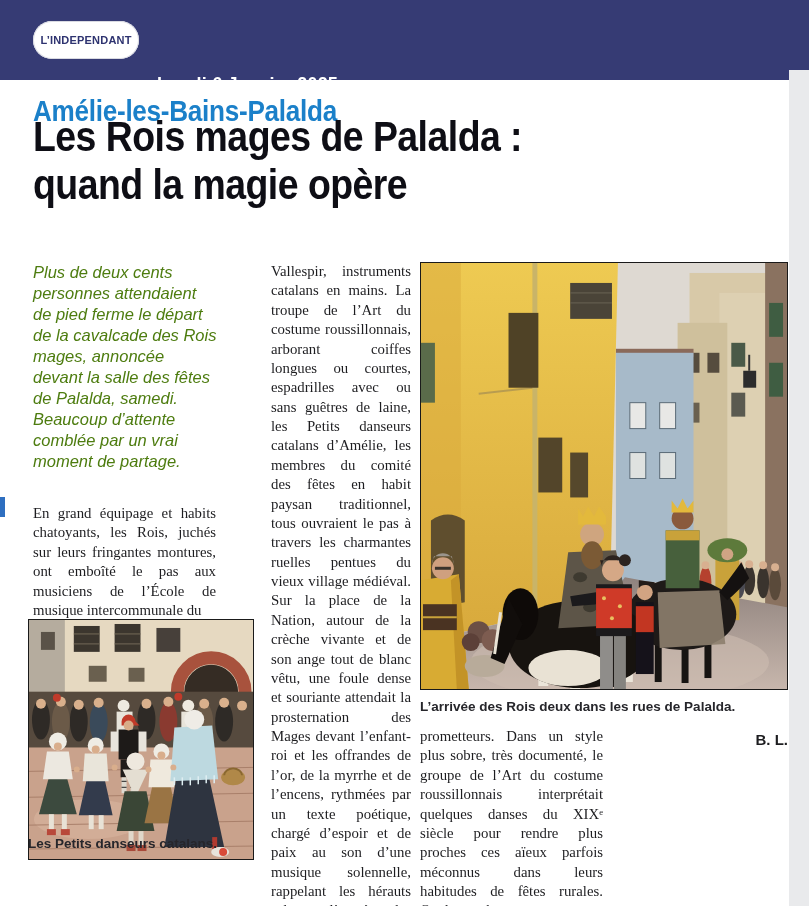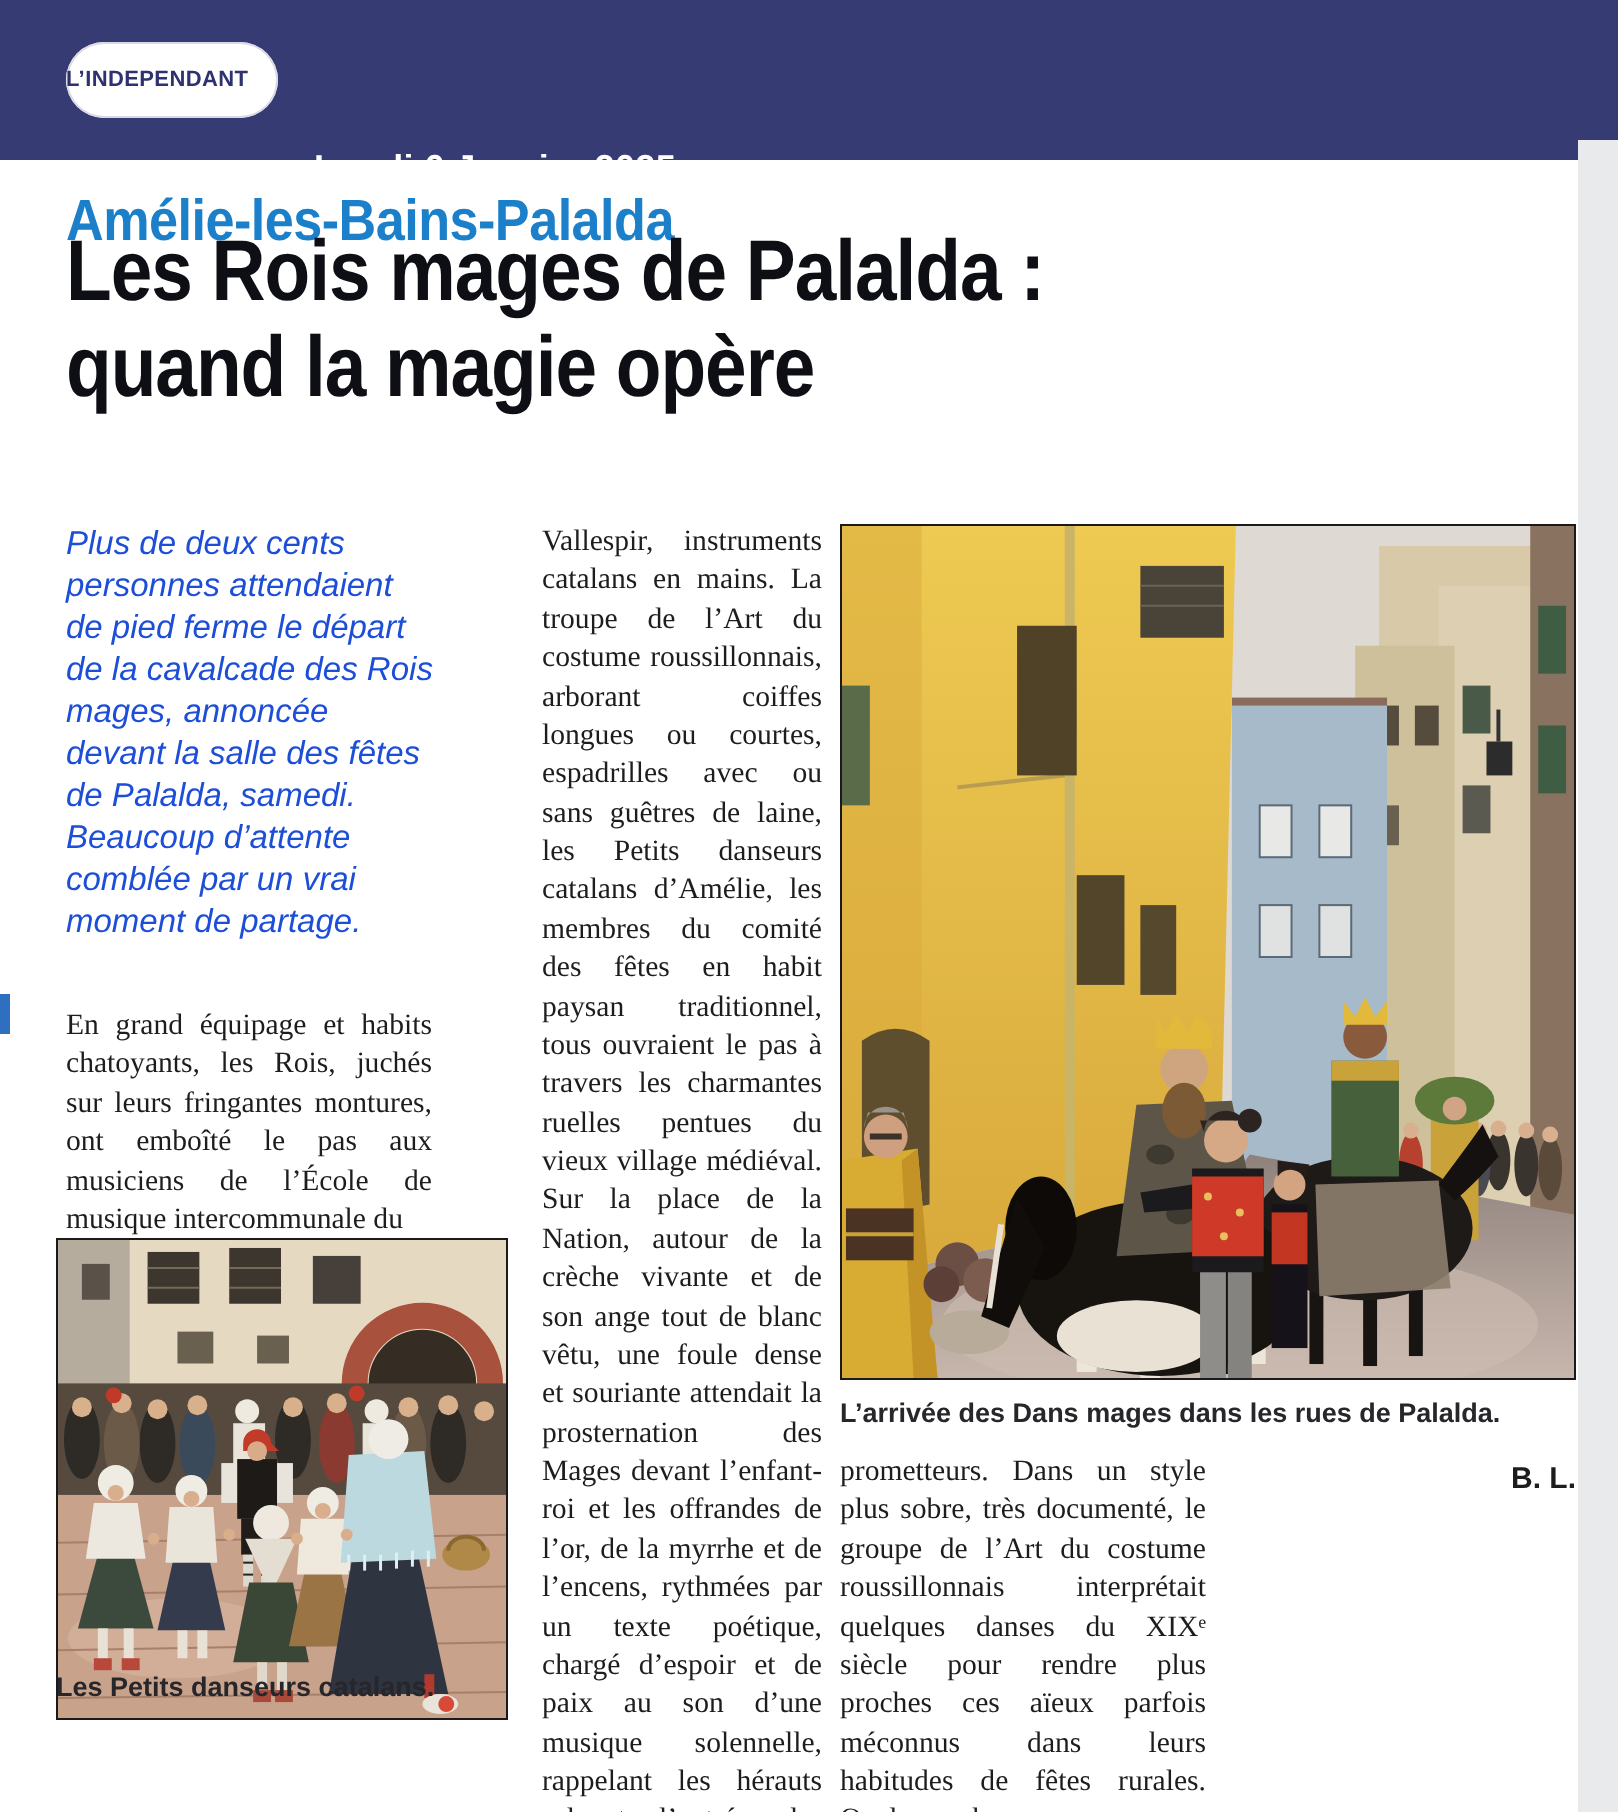--- a/index.html
+++ b/index.html
@@ -3,40 +3,40 @@
 <meta charset="utf-8">
 <style>
   html,body{margin:0;padding:0;}
   body{width:809px;height:906px;overflow:hidden;background:#ffffff;
        font-family:"Liberation Serif",serif;}
   .page{position:relative;width:809px;height:906px;background:#ffffff;}
 
   
   .appbar{position:absolute;left:0;top:0;width:809px;height:80px;background:#363b74;}
   .brand-pill{position:absolute;left:33px;top:21px;width:106px;height:38px;background:#ffffff;
-      border-radius:19px;display:flex;align-items:center;
+      border-radius:19px;display:flex;align-items:center;justify-content:center;
       box-shadow:inset 0 0 0 1px #d9dae2;}
   .brand-pill span{font-family:"Liberation Sans",sans-serif;font-weight:800;font-size:11px;
       letter-spacing:.2px;color:#2e3370;text-shadow:0 0 1px #ffffff;}
   .edition-date{position:absolute;left:157px;top:30px;font-family:"Liberation Sans",sans-serif;
       font-weight:800;font-size:18px;color:#ffffff;letter-spacing:.2px;margin-top:44px;}
   .gray-strip{position:absolute;left:789px;top:70px;width:20px;height:836px;background:#e9eaec;z-index:6;}
   .blue-tick{position:absolute;left:0;top:497px;width:5px;height:20px;background:#2e6fc0;}
 
   
   .kicker{position:absolute;left:33px;top:95px;margin:0;font-family:"Liberation Sans",sans-serif;
       font-weight:700;font-size:29px;color:#1b80c9;transform:scaleX(.9);transform-origin:0 0;
       white-space:nowrap;letter-spacing:-.3px;}
   .title{position:absolute;left:33px;top:112px;margin:0;font-family:"Liberation Sans",sans-serif;
       font-weight:700;color:#0e0e15;font-size:43px;line-height:1.12;letter-spacing:-.6px;}
   .title .tline{display:block;transform:scaleX(.87);transform-origin:0 0;white-space:nowrap;}
 
   
   .lead{position:absolute;left:33px;top:262px;width:184px;font-family:"Liberation Sans",sans-serif;
-      font-style:italic;font-weight:500;font-size:16.5px;line-height:1.27;color:#1d4ed8;}
+      font-style:italic;font-weight:500;font-size:16.5px;line-height:1.27;color:#4d7c0f;}
 
   
   .col{position:absolute;font-size:14.8px;line-height:1.31;text-align:justify;color:#1d1d20;
       hyphens:auto;-webkit-hyphens:auto;}
   .col p{margin:0;}
   .col1{left:33px;top:504px;width:183px;}
   .col2{left:227px;top:262px;width:184px;height:644px;overflow:hidden;}
   .photo2-float{float:left;width:44px;height:600px;margin-top:356px;}
   .col3{left:420px;top:727px;width:183px;}
   .col4{left:611px;top:727px;width:177px;}
@@ -231,21 +231,21 @@
         <circle cx="205" cy="298" r="6" fill="#2c2420"></circle>
       </g>
       <g>
         <rect x="216" y="340" width="18" height="72" fill="#15121a"></rect>
         <rect x="216" y="344" width="18" height="26" fill="#c23622"></rect>
         <circle cx="225" cy="330" r="8" fill="#d2a482"></circle>
         <path d="M219,326 a8,8 0 0 1 14,2 l2,-8 -16,-2 Z" fill="#241c18"></path>
       </g>
     </svg>
   </figure>
-  <figcaption class="cap cap1">L’arrivée des Dans mages dans les rues de Palalda.</figcaption>
+  <figcaption class="cap cap1">L’arrivée des Rois deux dans les rues de Palalda.</figcaption>
 
   <figure class="photo2">
     <svg width="224" height="239" viewBox="0 0 225 240" preserveAspectRatio="none">
       <rect x="0" y="0" width="225" height="95" fill="#e6d9c1"></rect>
       <g>
         <rect x="0" y="0" width="36" height="78" fill="#b5ac9e"></rect>
         <rect x="12" y="12" width="14" height="18" fill="#5a5248"></rect>
         <rect x="45" y="6" width="26" height="26" fill="#3c362e"></rect>
         <line x1="45" y1="14" x2="71" y2="14" stroke="#756a58"></line>
           <line x1="45" y1="24" x2="71" y2="24" stroke="#756a58"></line>

